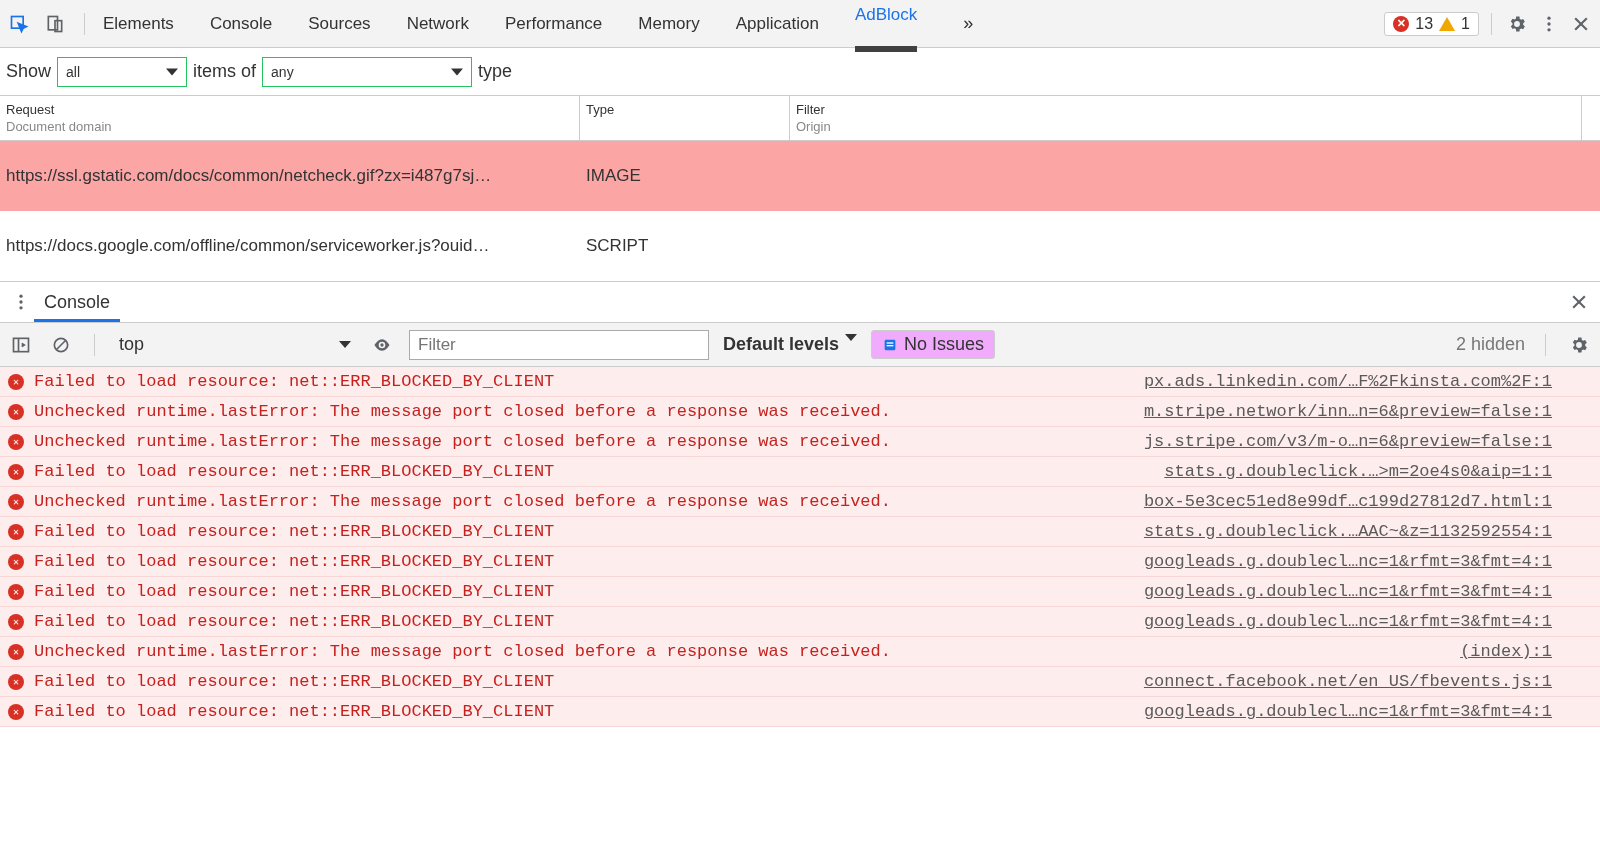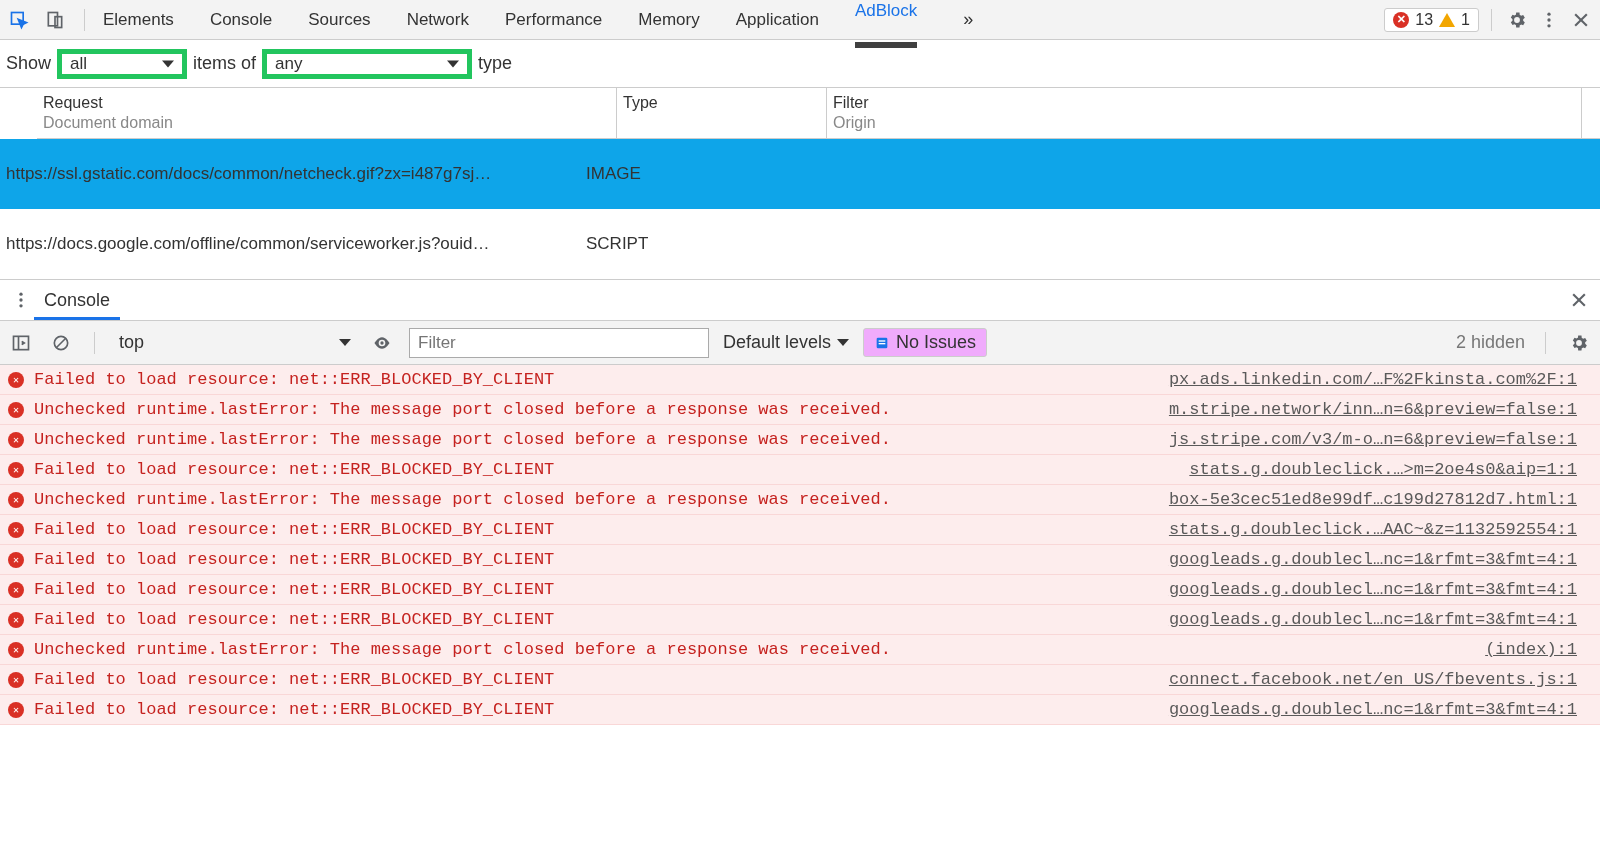--- a/index.html
+++ b/index.html
@@ -1,61 +1,61 @@
 <!DOCTYPE html>
 <html><head>
 <meta charset="utf-8">
 <style>
 * { margin: 0; padding: 0; box-sizing: border-box; }
 body { font-family: "Segoe UI", Arial, sans-serif; font-size: 14px; color: #333; background: #fff; width: 1600px; height: 845px; overflow: hidden; display: flex; flex-direction: column; }
-.top-bar { display: flex; align-items: center; height: 40px; border-bottom: 1px solid #ccc; padding: 0 6px; background: #f3f3f3; }
+.top-bar { display: flex; align-items: center; height: 48px; border-bottom: 1px solid #ccc; padding: 0 6px; background: #f3f3f3; }
 .top-bar-left { display: flex; align-items: center; gap: 10px; }
 .icon-btn { display: inline-flex; align-items: center; justify-content: center; width: 26px; height: 26px; cursor: pointer; color: #5f6368; }
 .icon-btn svg { width: 20px; height: 20px; }
 .vdiv { width: 1px; height: 22px; background: #ccc; margin: 0 6px; }
 .tabs { display: flex; align-items: center; flex: 1; margin-left: 12px; gap: 36px; font-size: 17px; color: #333; }
 .tab { cursor: pointer; padding: 9px 0; }
 .tab.active { color: #1a73e8; border-bottom: 6px solid #404040; padding-bottom: 21px; }
 .more-icon { font-size: 18px; color: #333; cursor: pointer; padding: 0 10px; }
 .top-bar-right { display: flex; align-items: center; gap: 6px; margin-left: auto; }
 .badge-box { border: 1px solid #ccc; border-radius: 3px; padding: 2px 8px; display: flex; align-items: center; gap: 6px; font-size: 16px; background: #fff; }
 .err-ico { display: inline-flex; align-items: center; justify-content: center; width: 16px; height: 16px; border-radius: 50%; background: #d93025; color: #fff; font-size: 11px; font-weight: bold; }
 .warn-tri { width: 0; height: 0; border-left: 8px solid transparent; border-right: 8px solid transparent; border-bottom: 14px solid #f2a600; display: inline-block; }
 .gear svg, .dots svg, .close svg { width: 20px; height: 20px; }
 .filter-bar { display: flex; align-items: center; height: 48px; padding: 0 6px; gap: 6px; border-bottom: 1px solid #ccc; font-size: 18px; }
-.select { border: 5px solid #22c55e; height: 30px; padding: 2px 28px 2px 8px; font-size: 17px; background: #fff; position: relative; display: inline-flex; align-items: center; cursor: pointer; }
+.select { border: 1px solid #22c55e; height: 30px; padding: 2px 28px 2px 8px; font-size: 14px; background: #fff; position: relative; display: inline-flex; align-items: center; cursor: pointer; }
 .select::after { content: ""; position: absolute; right: 8px; top: 50%; width: 0; height: 0; border-left: 6px solid transparent; border-right: 6px solid transparent; border-top: 7px solid #333; transform: translateY(-50%); }
 .s1 { width: 130px; }
 .s2 { width: 210px; }
-.table-hdr { display: grid; grid-template-columns: 580px 210px 1fr 18px; border-bottom: 1px solid #ccc; font-size: 16px; background: #fff; margin-left: 37px; }
+.table-hdr { display: grid; grid-template-columns: 580px 210px 1fr 18px; border-bottom: 1px solid #ccc; font-size: 13px; background: #fff; }
 .table-hdr > div { padding: 6px 8px 6px 6px; border-right: 1px solid #ccc; }
 .table-hdr > div:last-child { border-right: none; }
 .hdr-title { color: #333; }
 .hdr-sub { color: #888; margin-top: 2px; }
 .table-body { max-height: 150px; overflow-y: scroll; }
 .trow { display: grid; grid-template-columns: 580px 210px 1fr; height: 70px; align-items: center; font-size: 17px; }
 .trow > div { padding: 0 6px; white-space: nowrap; overflow: hidden; text-overflow: ellipsis; }
-.trow.sel { background: #0ea5e9; }
+.trow.sel { background: #fca5a5; }
 .drawer-hdr { display: flex; align-items: center; height: 42px; border-top: 1px solid #ccc; border-bottom: 1px solid #ccc; padding: 0 8px; background: #fff; }
 .drawer-tab { font-size: 18px; padding: 9px 10px 6px 10px; border-bottom: 3px solid #1a73e8; color: #333; cursor: pointer; }
 .drawer-close { margin-left: auto; cursor: pointer; }
 .console-toolbar { display: flex; align-items: center; height: 44px; border-bottom: 1px solid #ccc; padding: 0 8px; gap: 14px; background: #f3f3f3; }
 .ctx-select { display: flex; align-items: center; gap: 10px; border: none; font-size: 18px; padding: 2px 4px; cursor: pointer; width: 240px; justify-content: space-between; }
 .ctx-select .caret { width: 0; height: 0; border-left: 6px solid transparent; border-right: 6px solid transparent; border-top: 7px solid #333; }
 .filter-input { border: 1px solid #aaa; height: 30px; width: 300px; padding: 0 8px; font-size: 17px; }
-.levels { display: flex; align-items: center; gap: 6px; font-size: 18px; cursor: pointer; }
+.levels { display: flex; align-items: flex-start; gap: 6px; font-size: 18px; cursor: pointer; font-weight: bold; }
 .levels .caret { width: 0; height: 0; border-left: 6px solid transparent; border-right: 6px solid transparent; border-top: 7px solid #333; }
 .issues-btn { border: 1px solid #ccc; border-radius: 3px; padding: 3px 10px; display: flex; align-items: center; gap: 6px; font-size: 18px; background: #f0abfc; cursor: pointer; }
 .issues-btn svg { width: 16px; height: 16px; }
 .hidden-txt { margin-left: auto; color: #777; font-size: 18px; }
 .console-log { flex: 1; overflow-y: auto; font-family: Consolas, "Courier New", monospace; font-size: 17px; }
 .log-row { display: flex; align-items: center; padding: 5px 8px; background: #fdeded; border-bottom: 1px solid #f9d7d7; color: #c5221f; gap: 10px; }
 .log-row .err-ico { flex-shrink: 0; width: 16px; height: 16px; font-size: 10px; }
 .log-row .msg { flex: 1; white-space: nowrap; overflow: hidden; text-overflow: ellipsis; }
-.log-row .src { color: #5a5a5a; text-decoration: underline; white-space: nowrap; margin-right: 15px; }
+.log-row .src { color: #5a5a5a; text-decoration: underline; white-space: nowrap; margin-right: 40px; }
 ::-webkit-scrollbar { width: 18px; }
 ::-webkit-scrollbar-thumb { background: #c1c1c1; }
 ::-webkit-scrollbar-track { background: #f1f1f1; }
 </style>
 </head>
 <body>
 
 <div class="top-bar">
   <div class="top-bar-left">
     <span class="icon-btn">

